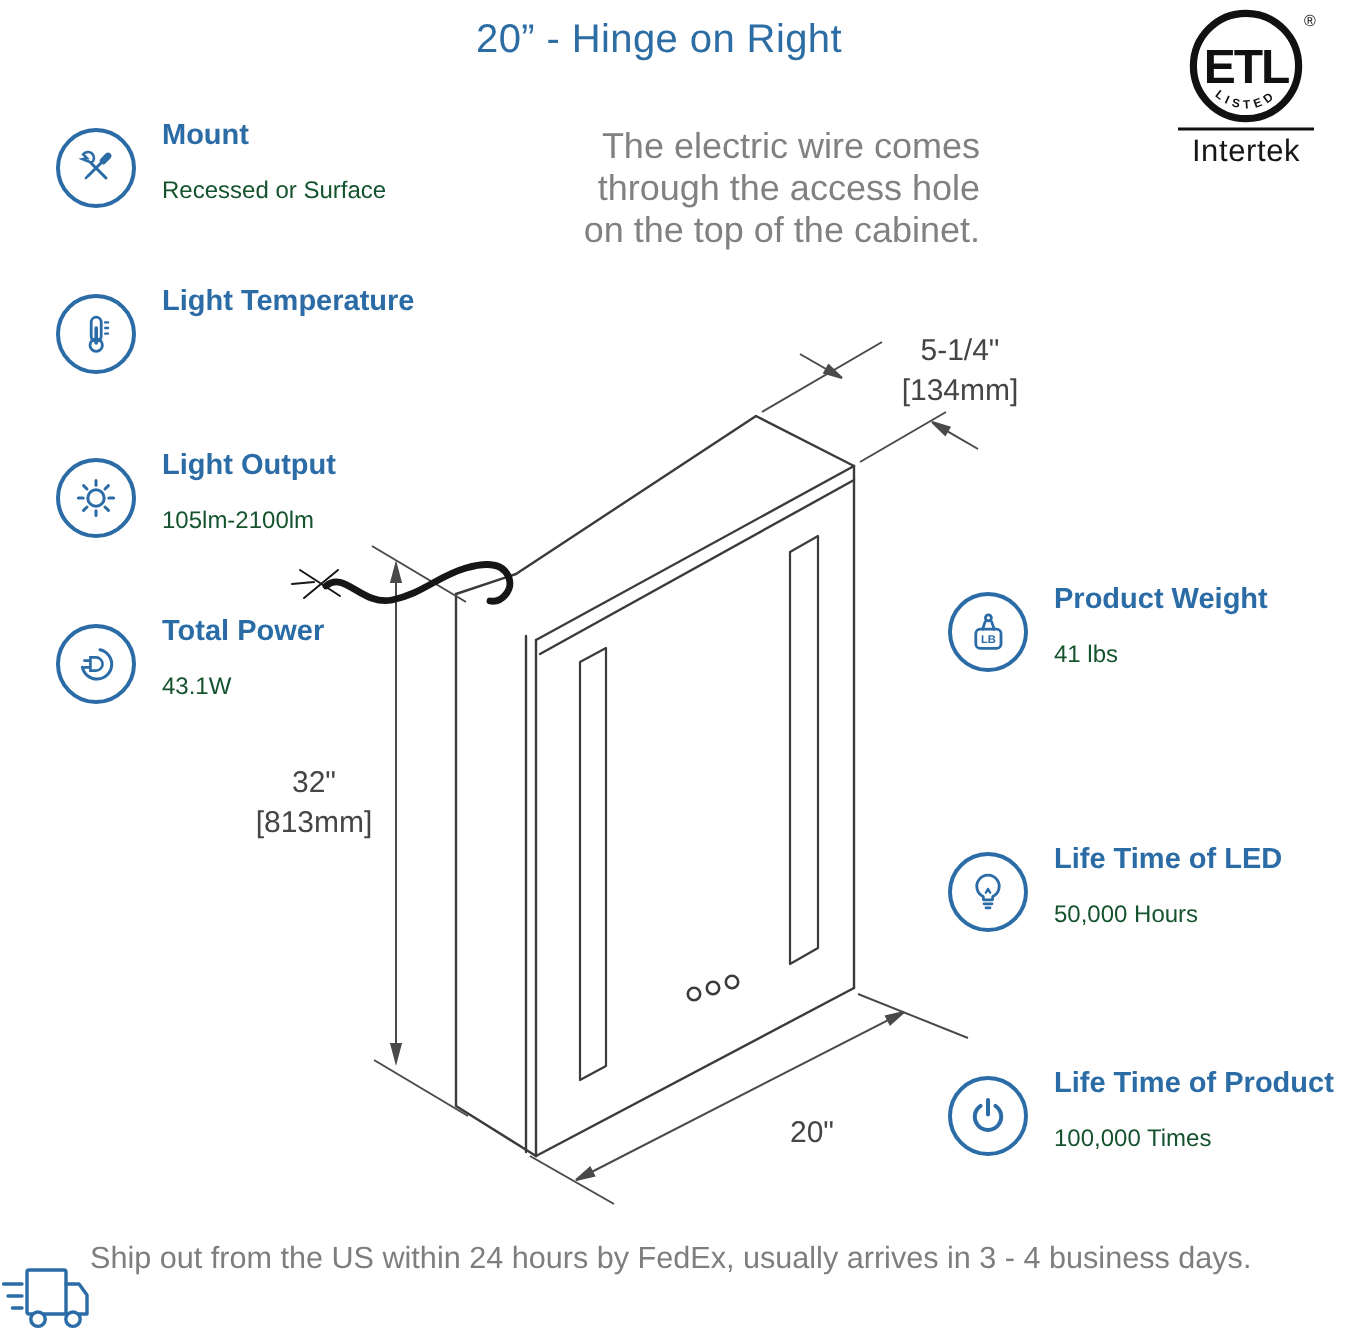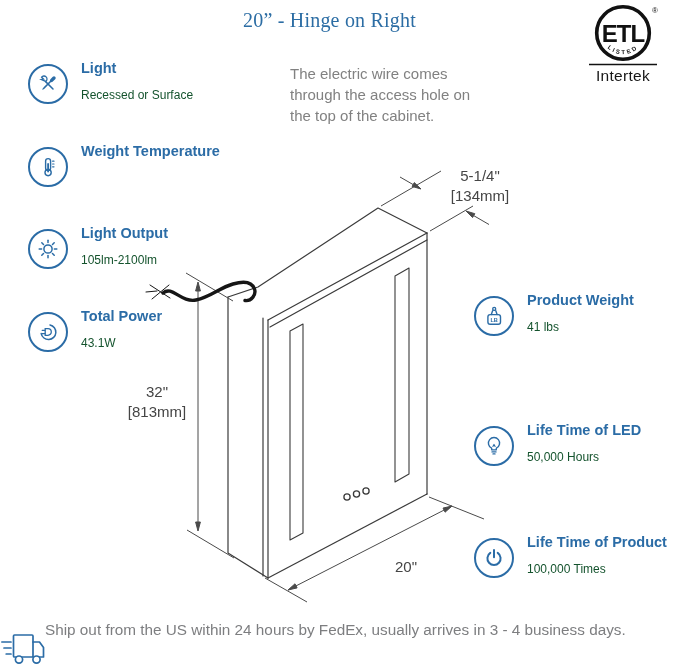--- a/index.html
+++ b/index.html
@@ -1,21 +1,21 @@
 <!DOCTYPE html>
 <html><head>
 <meta charset="utf-8">
 <style>
   html,body{margin:0;padding:0;background:#ffffff;}
   .page{position:relative;width:679px;height:667px;background:#fff;overflow:hidden;
         font-family:"Liberation Sans", sans-serif;}
   .title{position:absolute;left:0;right:20px;top:9px;text-align:center;
-         font-size:20px;color:#2c6da4;letter-spacing:.2px;font-family:Liberation Serif, serif;}
-  .note{position:absolute;left:290px;top:63px;width:200px;text-align:left;
-        font-size:15px;line-height:21px;color:#818181;}
+         font-size:20px;color:#2c6da4;letter-spacing:.2px;}
+  .note{position:absolute;left:290px;top:63px;width:200px;text-align:right;
+        font-size:18px;line-height:21px;color:#818181;}
   .spec{position:absolute;display:flex;gap:13px;align-items:flex-start;}
   .ic{width:40px;height:40px;border:2.6px solid #2b6ca6;border-radius:50%;
       display:flex;align-items:center;justify-content:center;flex:0 0 auto;box-sizing:border-box;}
   .ic svg{display:block;}
   .spec .txt{margin-top:-4px;}
   .lbl{font-size:14.5px;font-weight:bold;color:#2b6ca6;white-space:nowrap;}
   .val{font-size:12px;color:#14532d;margin-top:12px;white-space:nowrap;}
   .drawing{position:absolute;left:0;top:0;pointer-events:none;}
   .dimlabel{position:absolute;text-align:center;font-size:15px;line-height:20px;color:#454545;}
   .ship-text{position:absolute;left:45px;top:621px;font-size:15.3px;color:#7d7e80;white-space:nowrap;}
@@ -47,38 +47,38 @@
     <span class="ic">
       <svg width="24" height="24" viewBox="0 0 24 24" fill="none" stroke="#2b6ca6" stroke-width="1.5" stroke-linecap="round">
         <path d="M9.6,9.6 L17,17"></path>
         <path d="M9.8,9.4 A3,3 0 1 0 5.6,5.2 L7.6,7.2 L5.4,7.6 Z" stroke-width="1.3"></path>
         <path d="M15,9 L8.4,15.6"></path>
         <path d="M6.9,17.1 L8.4,15.6" stroke-width="1.2"></path>
         <path d="M15.6,8.4 L18,6" stroke-width="3.4"></path>
       </svg>
     </span>
     <div class="txt">
-      <div class="lbl">Light</div>
+      <div class="lbl">Mount</div>
       <div class="val">Recessed or Surface</div>
     </div>
   </div>
 
   <div class="spec" style="left:28px;top:147px">
     <span class="ic">
       <svg width="24" height="24" viewBox="0 0 24 24" fill="none" stroke="#2b6ca6" stroke-width="1.4" stroke-linecap="round">
         <rect x="9.6" y="3.6" width="5" height="12" rx="2.5"></rect>
         <circle cx="12.1" cy="17.6" r="3.1"></circle>
         <line x1="12.1" y1="9" x2="12.1" y2="16.5" stroke-width="1.8"></line>
         <line x1="16.6" y1="6.2" x2="18" y2="6.2" stroke-width="1.2"></line>
         <line x1="16.6" y1="9" x2="18" y2="9" stroke-width="1.2"></line>
         <line x1="16.6" y1="11.8" x2="18" y2="11.8" stroke-width="1.2"></line>
       </svg>
     </span>
     <div class="txt">
-      <div class="lbl">Weight Temperature</div>
+      <div class="lbl">Light Temperature</div>
     </div>
   </div>
 
   <div class="spec" style="left:28px;top:229px">
     <span class="ic">
       <svg width="24" height="24" viewBox="0 0 24 24" fill="none" stroke="#2b6ca6" stroke-width="1.5" stroke-linecap="round">
         <circle cx="12" cy="12" r="4.1"></circle>
         <line x1="12" y1="3.2" x2="12" y2="5.6"></line>
           <line x1="12" y1="18.4" x2="12" y2="20.8"></line>
         <line x1="3.2" y1="12" x2="5.6" y2="12"></line>

